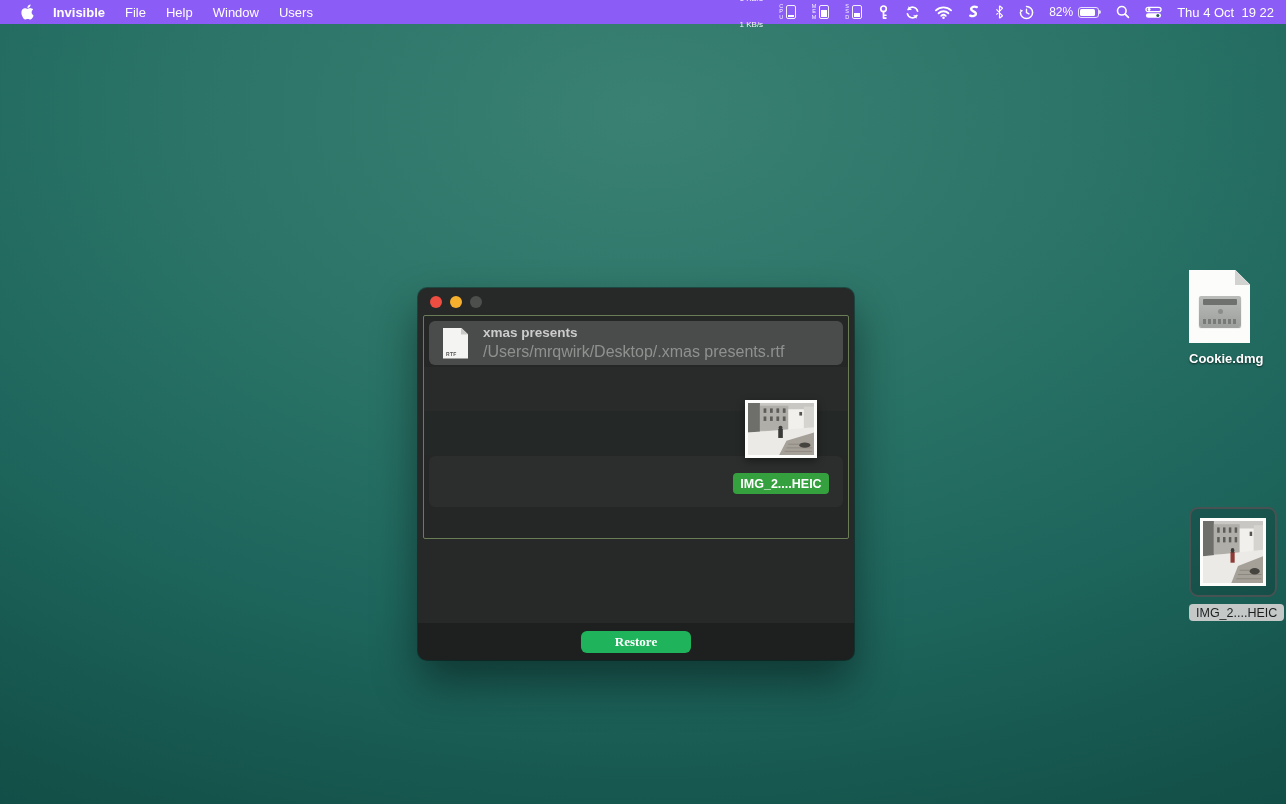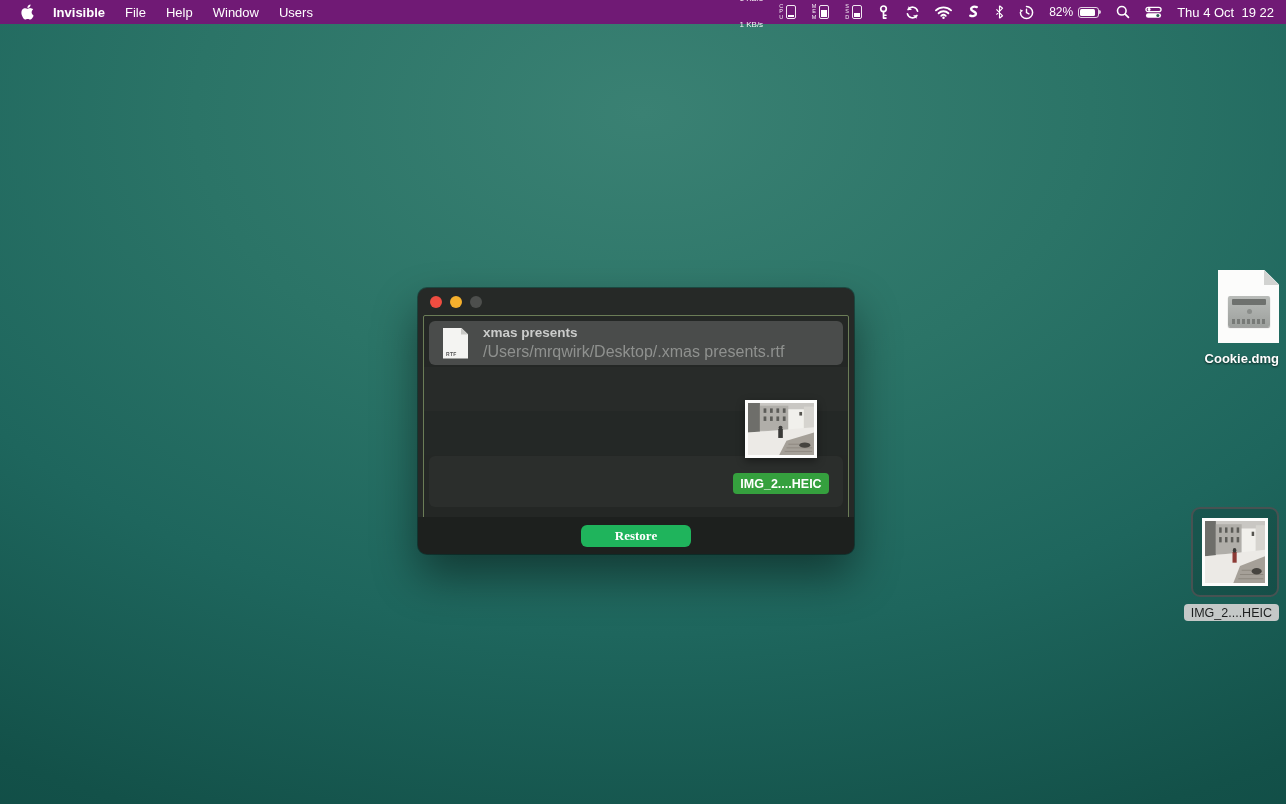--- a/index.html
+++ b/index.html
@@ -8,21 +8,21 @@
     font-family:"Liberation Sans", sans-serif;
     position:relative;
     background:
       radial-gradient(ellipse 1400px 900px at 50% 14%,
         #3a8173 0%, #2b7467 32%, #1e665d 58%, #135149 85%, #0f4a44 100%);
   }
 
   
   .menubar {
     position:absolute; top:0; left:0; right:0; height:24px;
-    background:#701a75;
+    background:#8b5cf6;
     display:flex; align-items:center;
     color:#fff; font-size:13px;
   }
   .mb-left { display:flex; align-items:center; padding-left:12px; }
   .apple { width:15px; height:17px; display:flex; align-items:center; margin:0 8px 0 8px; }
   .mb-app { font-weight:bold; margin:0 10px; }
   .mb-item { margin:12px 10px; }
   .mb-right { margin-left:auto; display:flex; align-items:center; gap:15px; padding-right:12px; }
   .netspeed { font-size:8px; line-height:8.5px; text-align:right; white-space:pre; opacity:.95; }
   .meter-group { display:flex; align-items:center; gap:2px; }
@@ -34,21 +34,21 @@
   .batt-group { display:flex; align-items:center; gap:5px; }
   .batt-pct { font-size:12px; }
   .battery { position:relative; width:23px; height:11px; }
   .batt-body { position:absolute; left:0; top:0; width:21px; height:11px; border:1px solid rgba(255,255,255,.8); border-radius:3px; }
   .batt-fill { position:absolute; left:2px; top:2px; width:15px; height:7px; background:#fff; border-radius:1.5px; }
   .batt-nub { position:absolute; right:0; top:3.5px; width:2px; height:4px; background:rgba(255,255,255,.8); border-radius:0 2px 2px 0; }
   .clock { font-size:13px; white-space:pre; }
 
   
   .window {
-    position:absolute; left:418px; top:288px; width:436px; height:266px;
+    position:absolute; left:418px; top:288px; width:436px; height:372px;
     background:#262927; border-radius:9px;
     box-shadow:0 22px 45px rgba(0,0,0,.45), 0 0 0 1px rgba(0,0,0,.35);
   }
   .titlebar { height:27px; display:flex; align-items:center; padding-left:12px; gap:8px; }
   .tl { width:12px; height:12px; border-radius:50%; }
   .tl-close { background:#ee4d41; }
   .tl-min { background:#f5b02d; }
   .tl-zoom { background:#4d4f4d; }
   .panel {
     position:absolute; left:5px; right:5px; top:27px; height:224px;
@@ -94,21 +94,21 @@
   .drag-thumb svg { width:100%; height:100%; display:block; }
   .drag-label {
     position:absolute; left:315px; top:185px; width:96px; height:21px;
     background:#35a03e; border-radius:4px; color:#fff;
     font-size:12.5px; font-weight:bold;
     display:flex; align-items:center; justify-content:center;
     white-space:nowrap;
   }
 
   
-  .desk-icon { position:absolute; width:90px; display:flex; flex-direction:column; align-items:flex-end; }
+  .desk-icon { position:absolute; width:90px; display:flex; flex-direction:column; align-items:flex-start; }
   .dmg-icon-wrap { left:1189px; top:270px; }
   .dmg-page {
     width:61px; height:73px; background:#fcfcfb; position:relative;
     clip-path:polygon(0 0, 76% 0, 100% 20%, 100% 100%, 0 100%);
     display:flex; align-items:center; justify-content:center;
   }
   .dmg-fold { position:absolute; right:0; top:0; width:15px; height:15px; background:#d2d3d1;
     clip-path:polygon(0 0, 100% 100%, 0 100%); }
   .drive { width:42px; height:31px; background:linear-gradient(#b9bcb9,#9da09d); border-radius:2px;
     position:relative; box-shadow:0 1px 1px rgba(0,0,0,.4); margin-top:10px; }

